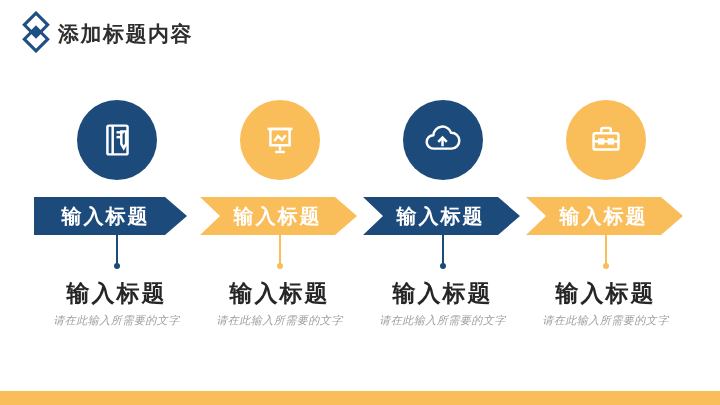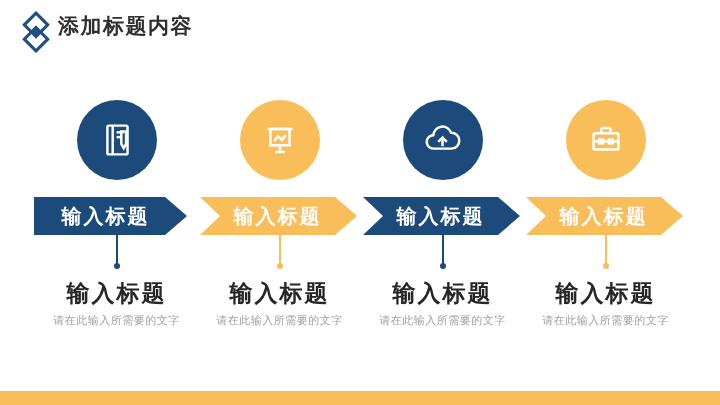--- a/index.html
+++ b/index.html
@@ -3,21 +3,21 @@
 <meta charset="utf-8">
 <style>
   html,body{margin:0;padding:0;background:#fff;}
   .slide{
     position:relative;width:720px;height:405px;background:#ffffff;overflow:hidden;
     font-family:"Liberation Sans","DejaVu Sans",sans-serif;
   }
   
   .logo{position:absolute;left:18px;top:11px;width:36px;height:42px;}
   .slide-title{
-    position:absolute;left:58px;top:12px;font-size:21px;font-weight:bold;
+    position:absolute;left:58px;top:20px;font-size:21px;font-weight:bold;
     color:var(--title-text);letter-spacing:1.5px;
   }
   
   .col{position:absolute;top:0;width:163px;height:396px;}
   .col-1{left:35px;}
   .col-2{left:198px;}
   .col-3{left:361px;}
   .col-4{left:524px;}
   .circle{
     position:absolute;top:100px;left:50%;transform:translateX(-50%);
@@ -47,21 +47,21 @@
   .connector{position:absolute;top:235px;left:50%;transform:translateX(-50%);width:2px;height:29px;}
   .dot{position:absolute;top:263px;left:50%;transform:translateX(-50%);width:6px;height:6px;border-radius:50%;}
   .theme-blue .connector,.theme-blue .dot{background:var(--blue);}
   .theme-yellow .connector,.theme-yellow .dot{background:var(--yellow);}
   .col-heading{
     position:absolute;top:278px;width:100%;text-align:center;
     font-size:23px;font-weight:bold;color:var(--heading-text);letter-spacing:2px;
   }
   .col-desc{
     position:absolute;top:313px;width:100%;text-align:center;
-    font-size:11px;color:var(--subtext);letter-spacing:0.5px;white-space:nowrap;
+    font-size:11px;color:var(--subtext);letter-spacing:0.5px;white-space:nowrap;font-style:italic;
   }
   .bottom-bar{position:absolute;left:0;bottom:0;width:720px;height:14px;background:var(--yellow);}
   .icon-svg{display:block;}
 </style>
 </head>
 <body>
 
 <div class="slide">
 
   <svg class="logo" viewBox="0 0 40 46" fill="none" xmlns="http://www.w3.org/2000/svg">

